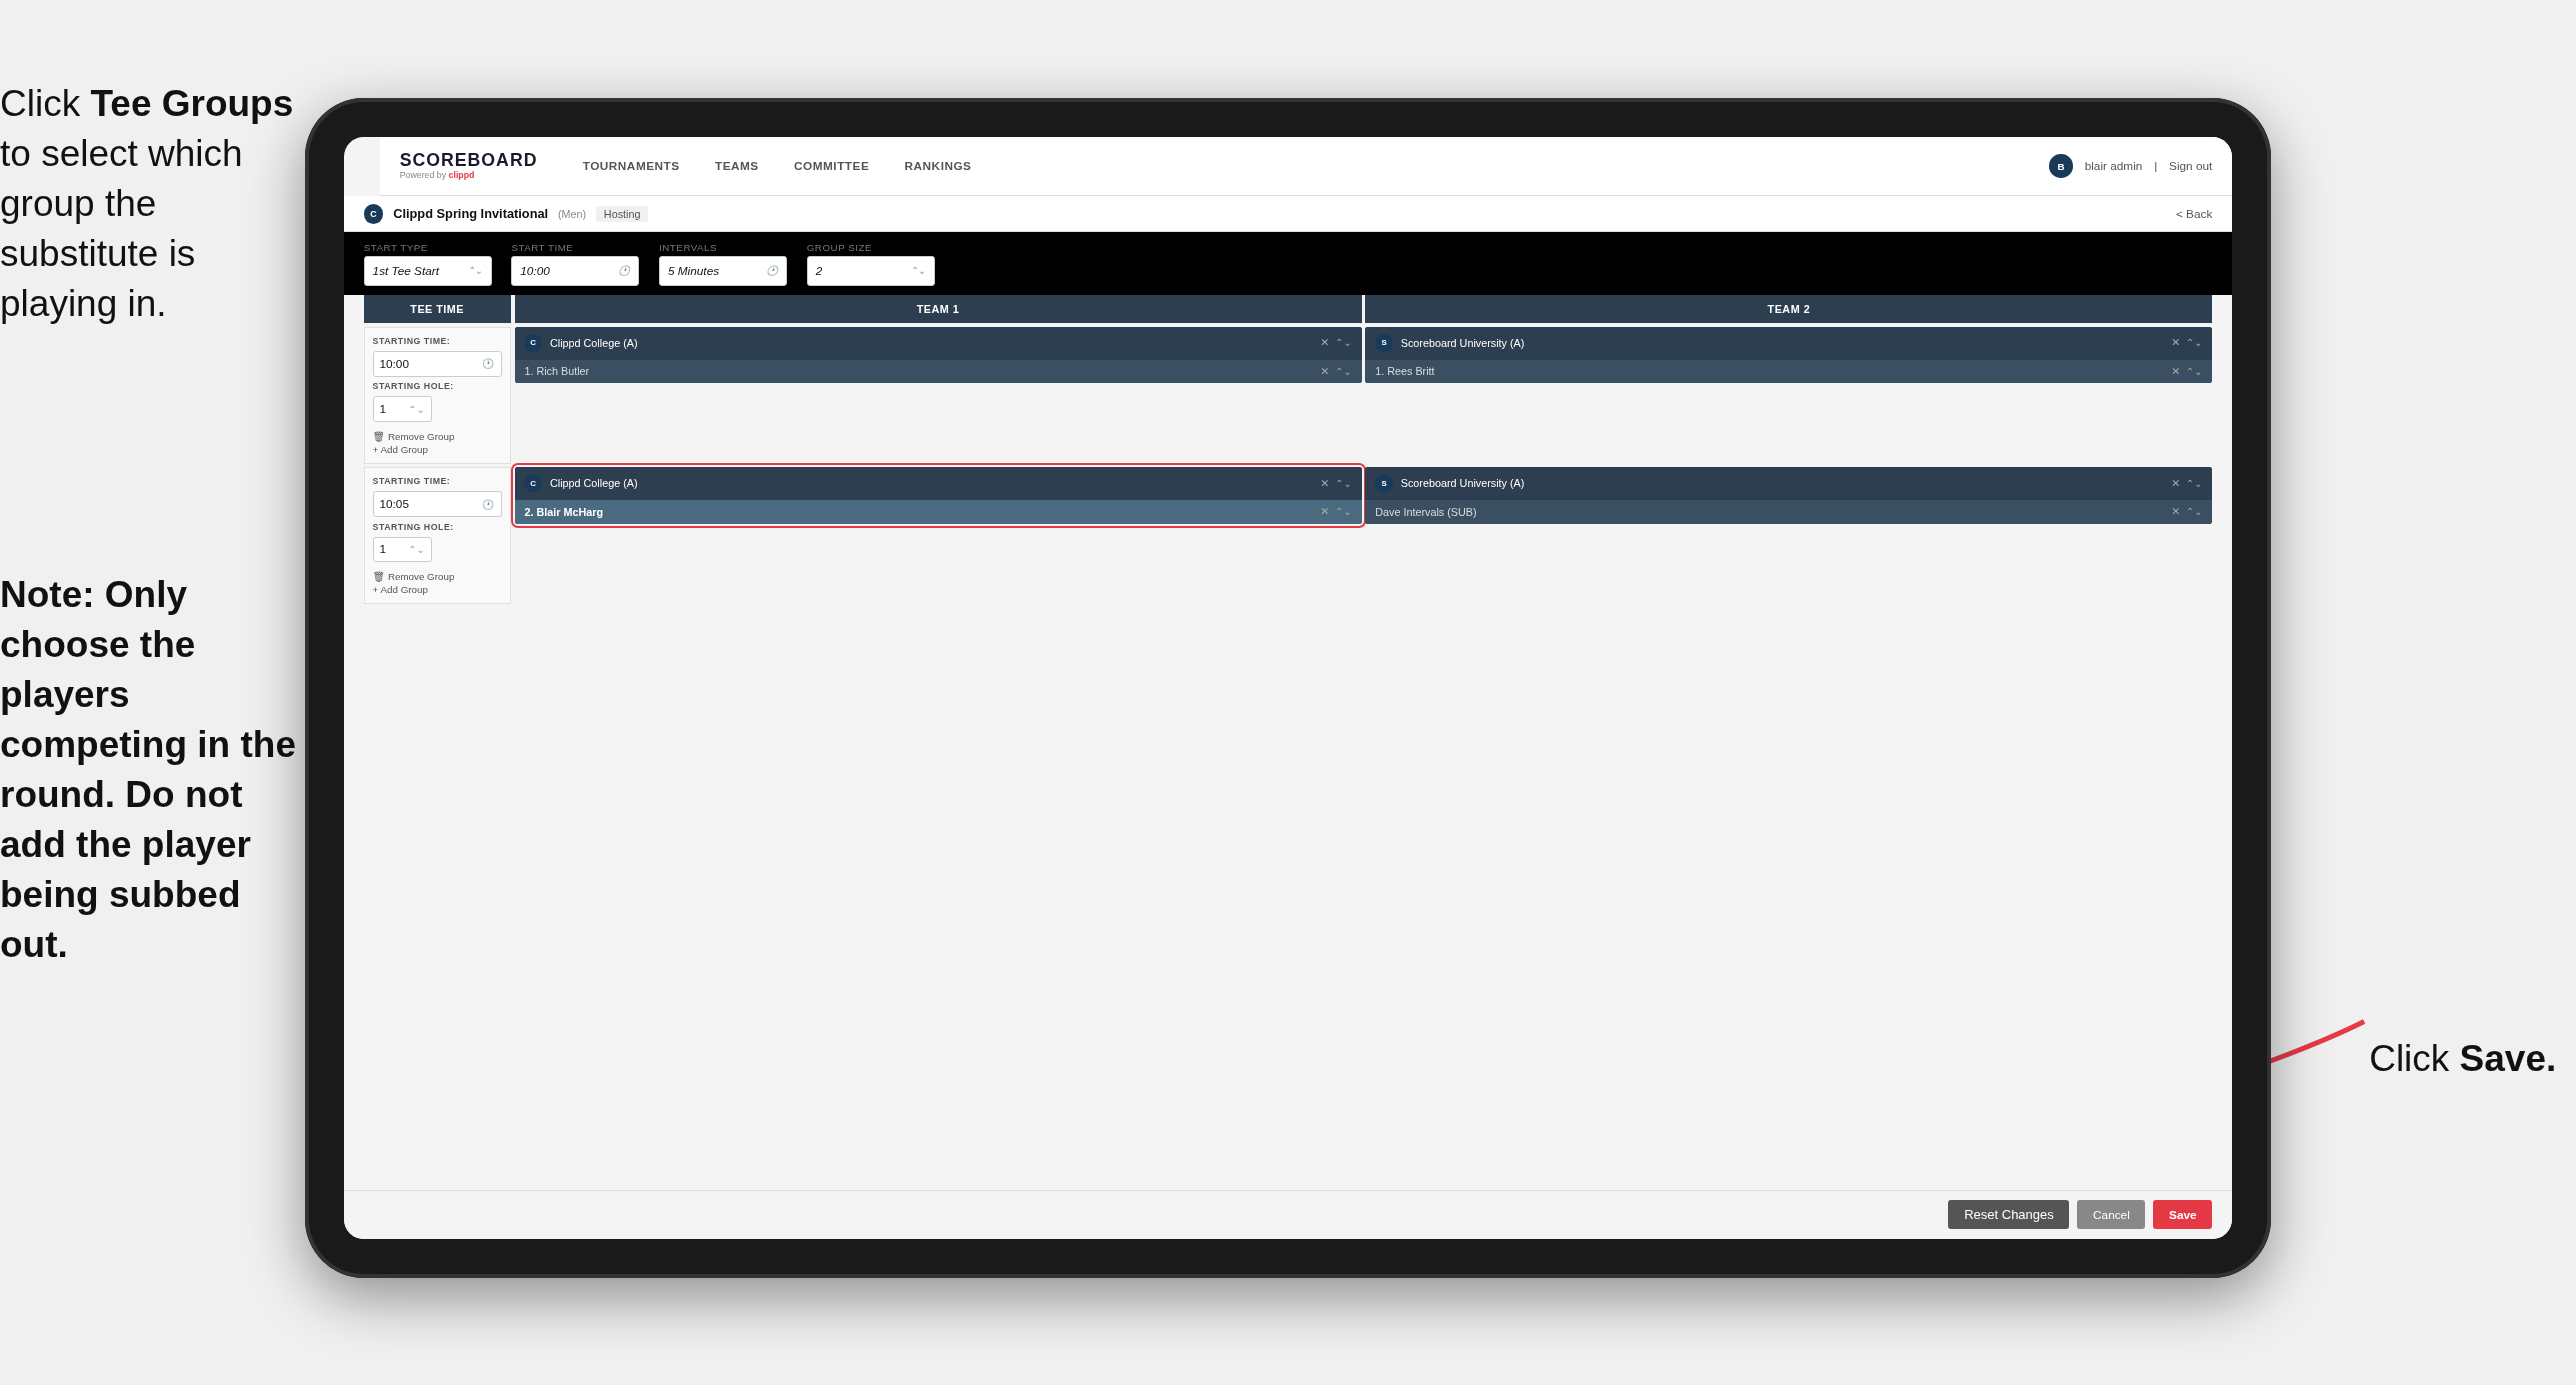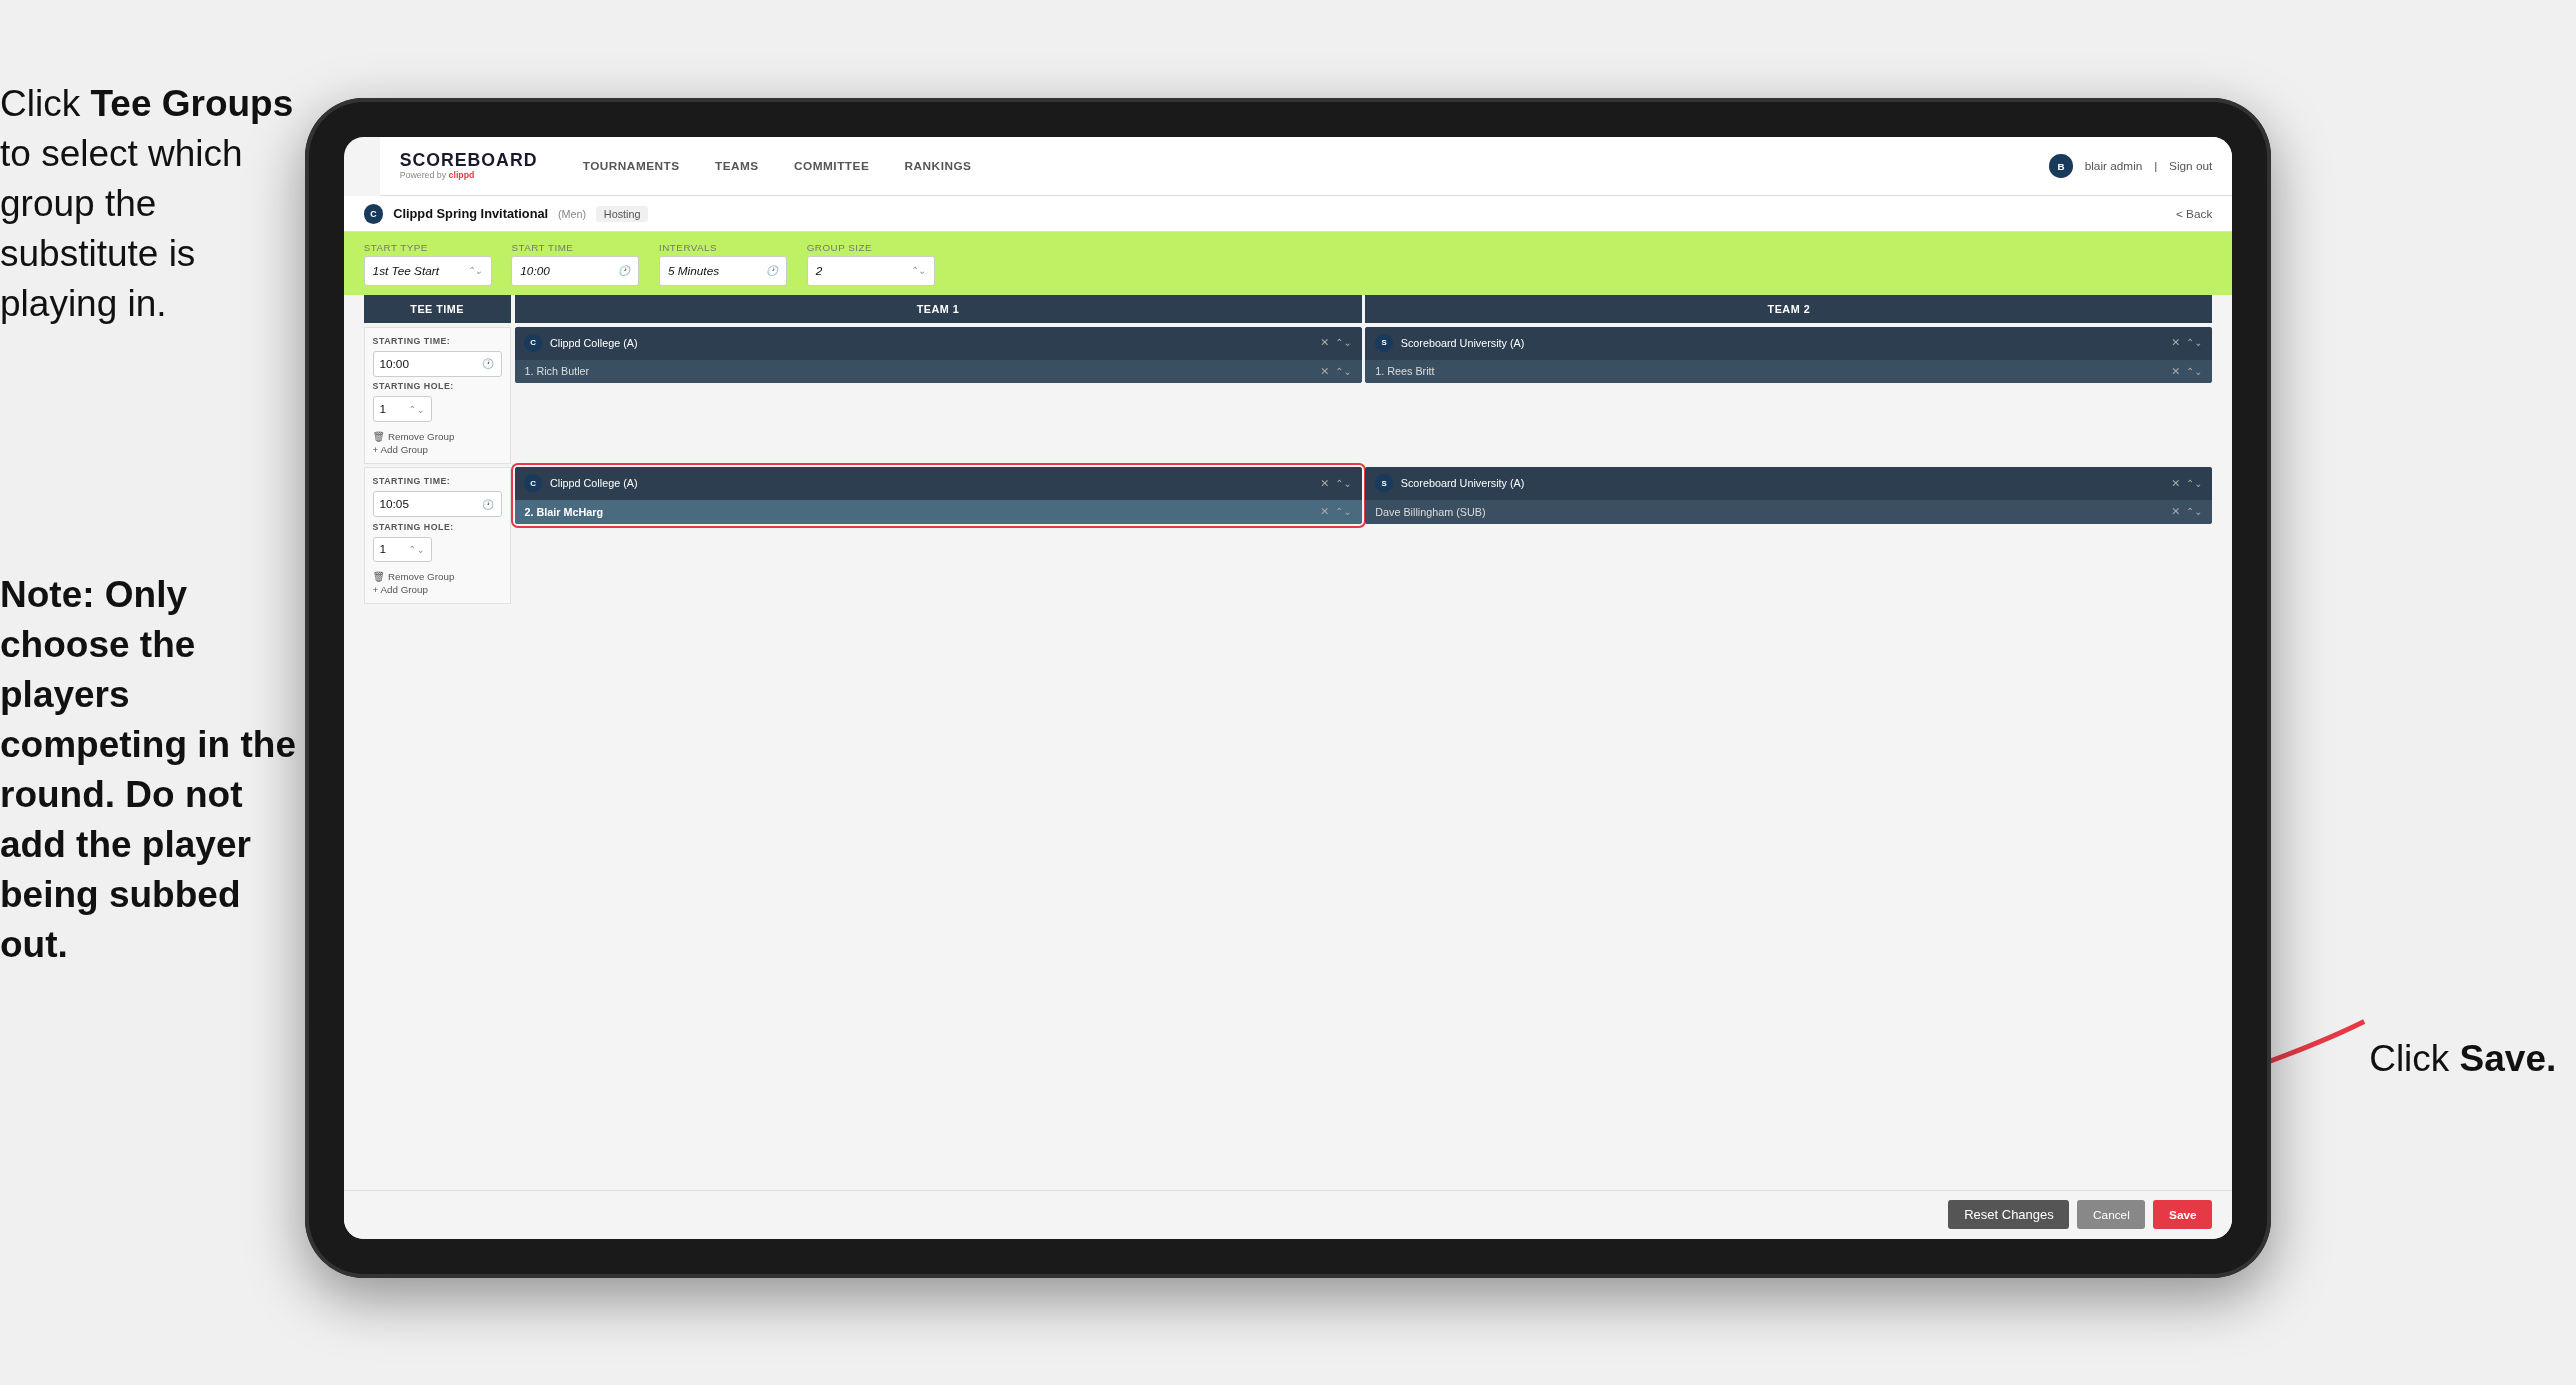--- a/index.html
+++ b/index.html
@@ -192,21 +192,21 @@
     }
 
     .back-btn {
       font-size: 11.8px;
       color: #555;
       cursor: pointer;
     }
 
     
     .config-row {
-      background: #bef264;
+      background: #000000;
       padding: 9.8px 19.7px;
       display: flex;
       gap: 19.7px;
       align-items: flex-end;
       flex-shrink: 0;
     }
 
     .config-field {
       display: flex;
       flex-direction: column;
@@ -696,21 +696,21 @@
           <div class="team-group-card">
             <div class="team-group-header">
               <div class="team-icon">S</div>
               <span class="team-name">Scoreboard University (A)</span>
               <div class="team-controls">
                 <span class="x-btn">✕</span>
                 <span class="chevron-btn">⌃⌄</span>
               </div>
             </div>
             <div class="player-row">
-              <span class="player-name">Dave Billingham (SUB)</span>
+              <span class="player-name">Dave Intervals (SUB)</span>
               <div class="player-controls">
                 <span class="x-btn">✕</span>
                 <span class="chevron-btn">⌃⌄</span>
               </div>
             </div>
           </div>
         </div>
       </div>
 
     </div>

